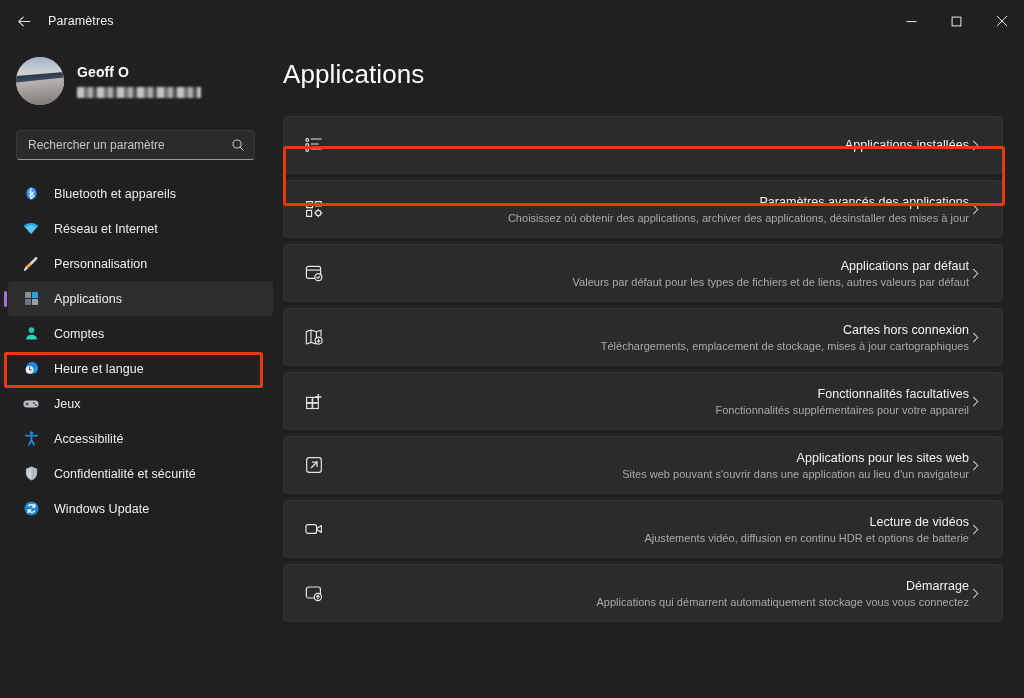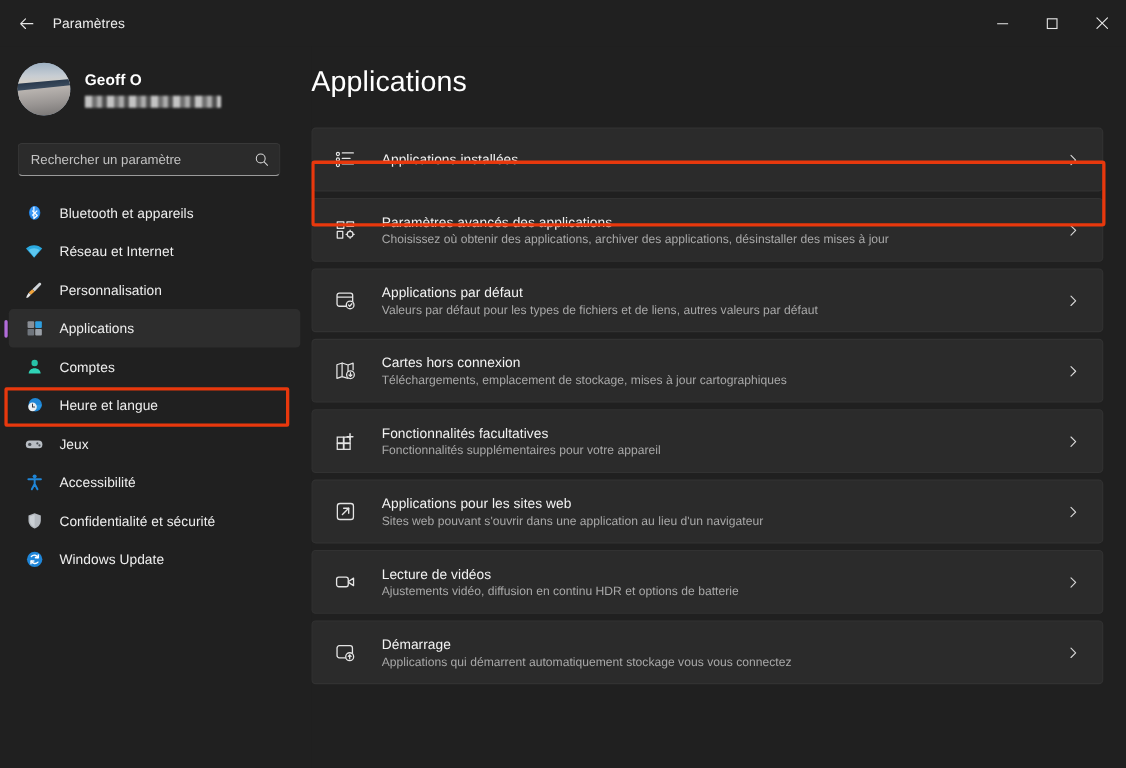--- a/index.html
+++ b/index.html
@@ -190,21 +190,21 @@
     padding: 0 21px 0 0;
     overflow: hidden;
     position: relative;
   }
   .page-title {
     font-size: 26px;
     color: #ffffff;
     margin: 17px 0 0 0;
     letter-spacing: .1px;
   }
-  .cards { margin-top: 26px; }
+  .cards { margin-top: 26px; text-align: right; }
   .card {
     height: 58px;
     background: #2b2b2b;
     border: 1px solid #323232;
     border-radius: 4px;
     margin-bottom: 6px;
     display: flex;
     align-items: center;
     padding: 0 16px 0 19px;
   }

